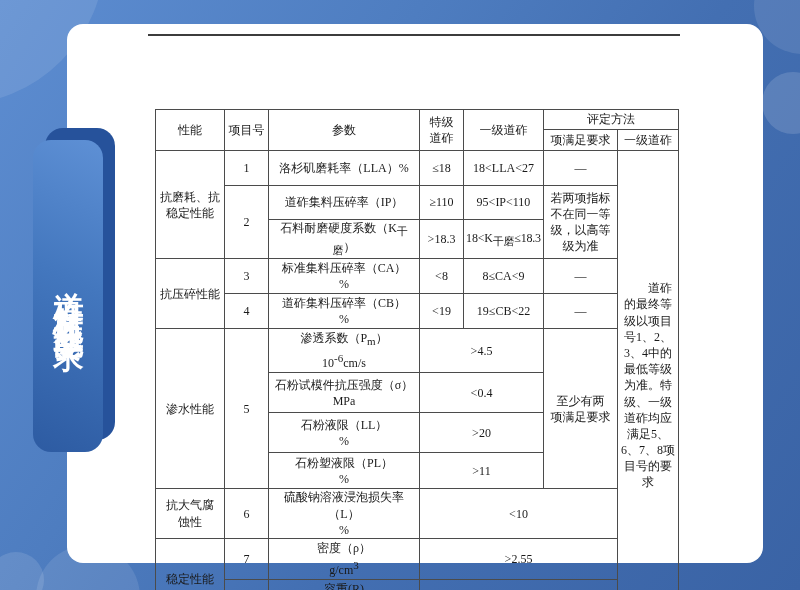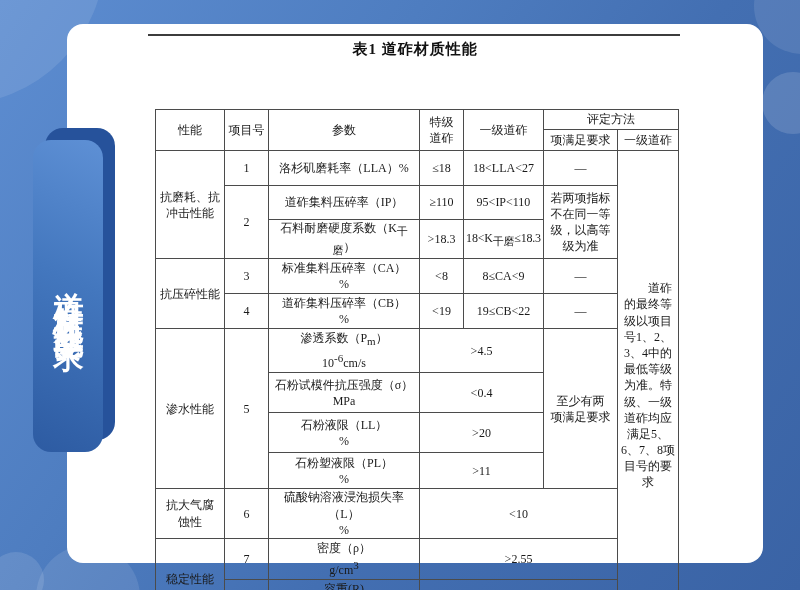--- a/index.html
+++ b/index.html
@@ -75,21 +75,20 @@
 
 <div class="stage">
   <div class="circle c1"></div>
   <div class="circle c3"></div>
   <div class="circle c2"></div>
   <div class="circle c4"></div>
   <div class="circle c5"></div>
 
   <div class="panel">
     <div class="rule"></div>
-    <div class="table-title">表1 道砟材质性能</div>
 
     <table class="ballast">
       <colgroup>
         <col style="width:69px">
           <col style="width:44px">
           <col style="width:151px">
         <col style="width:44px">
           <col style="width:80px">
           <col style="width:74px">
           <col style="width:61px">
@@ -104,21 +103,21 @@
           <td rowspan="2">一级道砟</td>
           <td colspan="2">评定方法</td>
         </tr>
         <tr class="h2">
           <td>项满足要求</td>
           <td>一级道砟</td>
         </tr>
 
         <tr class="r1">
           <td rowspan="3" class="pre">抗磨耗、抗
-冲击性能</td>
+稳定性能</td>
           <td>1</td>
           <td>洛杉矶磨耗率（LLA）%</td>
           <td>≤18</td>
           <td>18&lt;LLA&lt;27</td>
           <td>—</td>
           <td rowspan="12" class="notecell">　　道砟的最终等级以项目号1、2、3、4中的最低等级为准。特级、一级道砟均应满足5、6、7、8项目号的要求</td>
         </tr>
 
         <tr class="r2a">
           <td rowspan="2">2</td>

